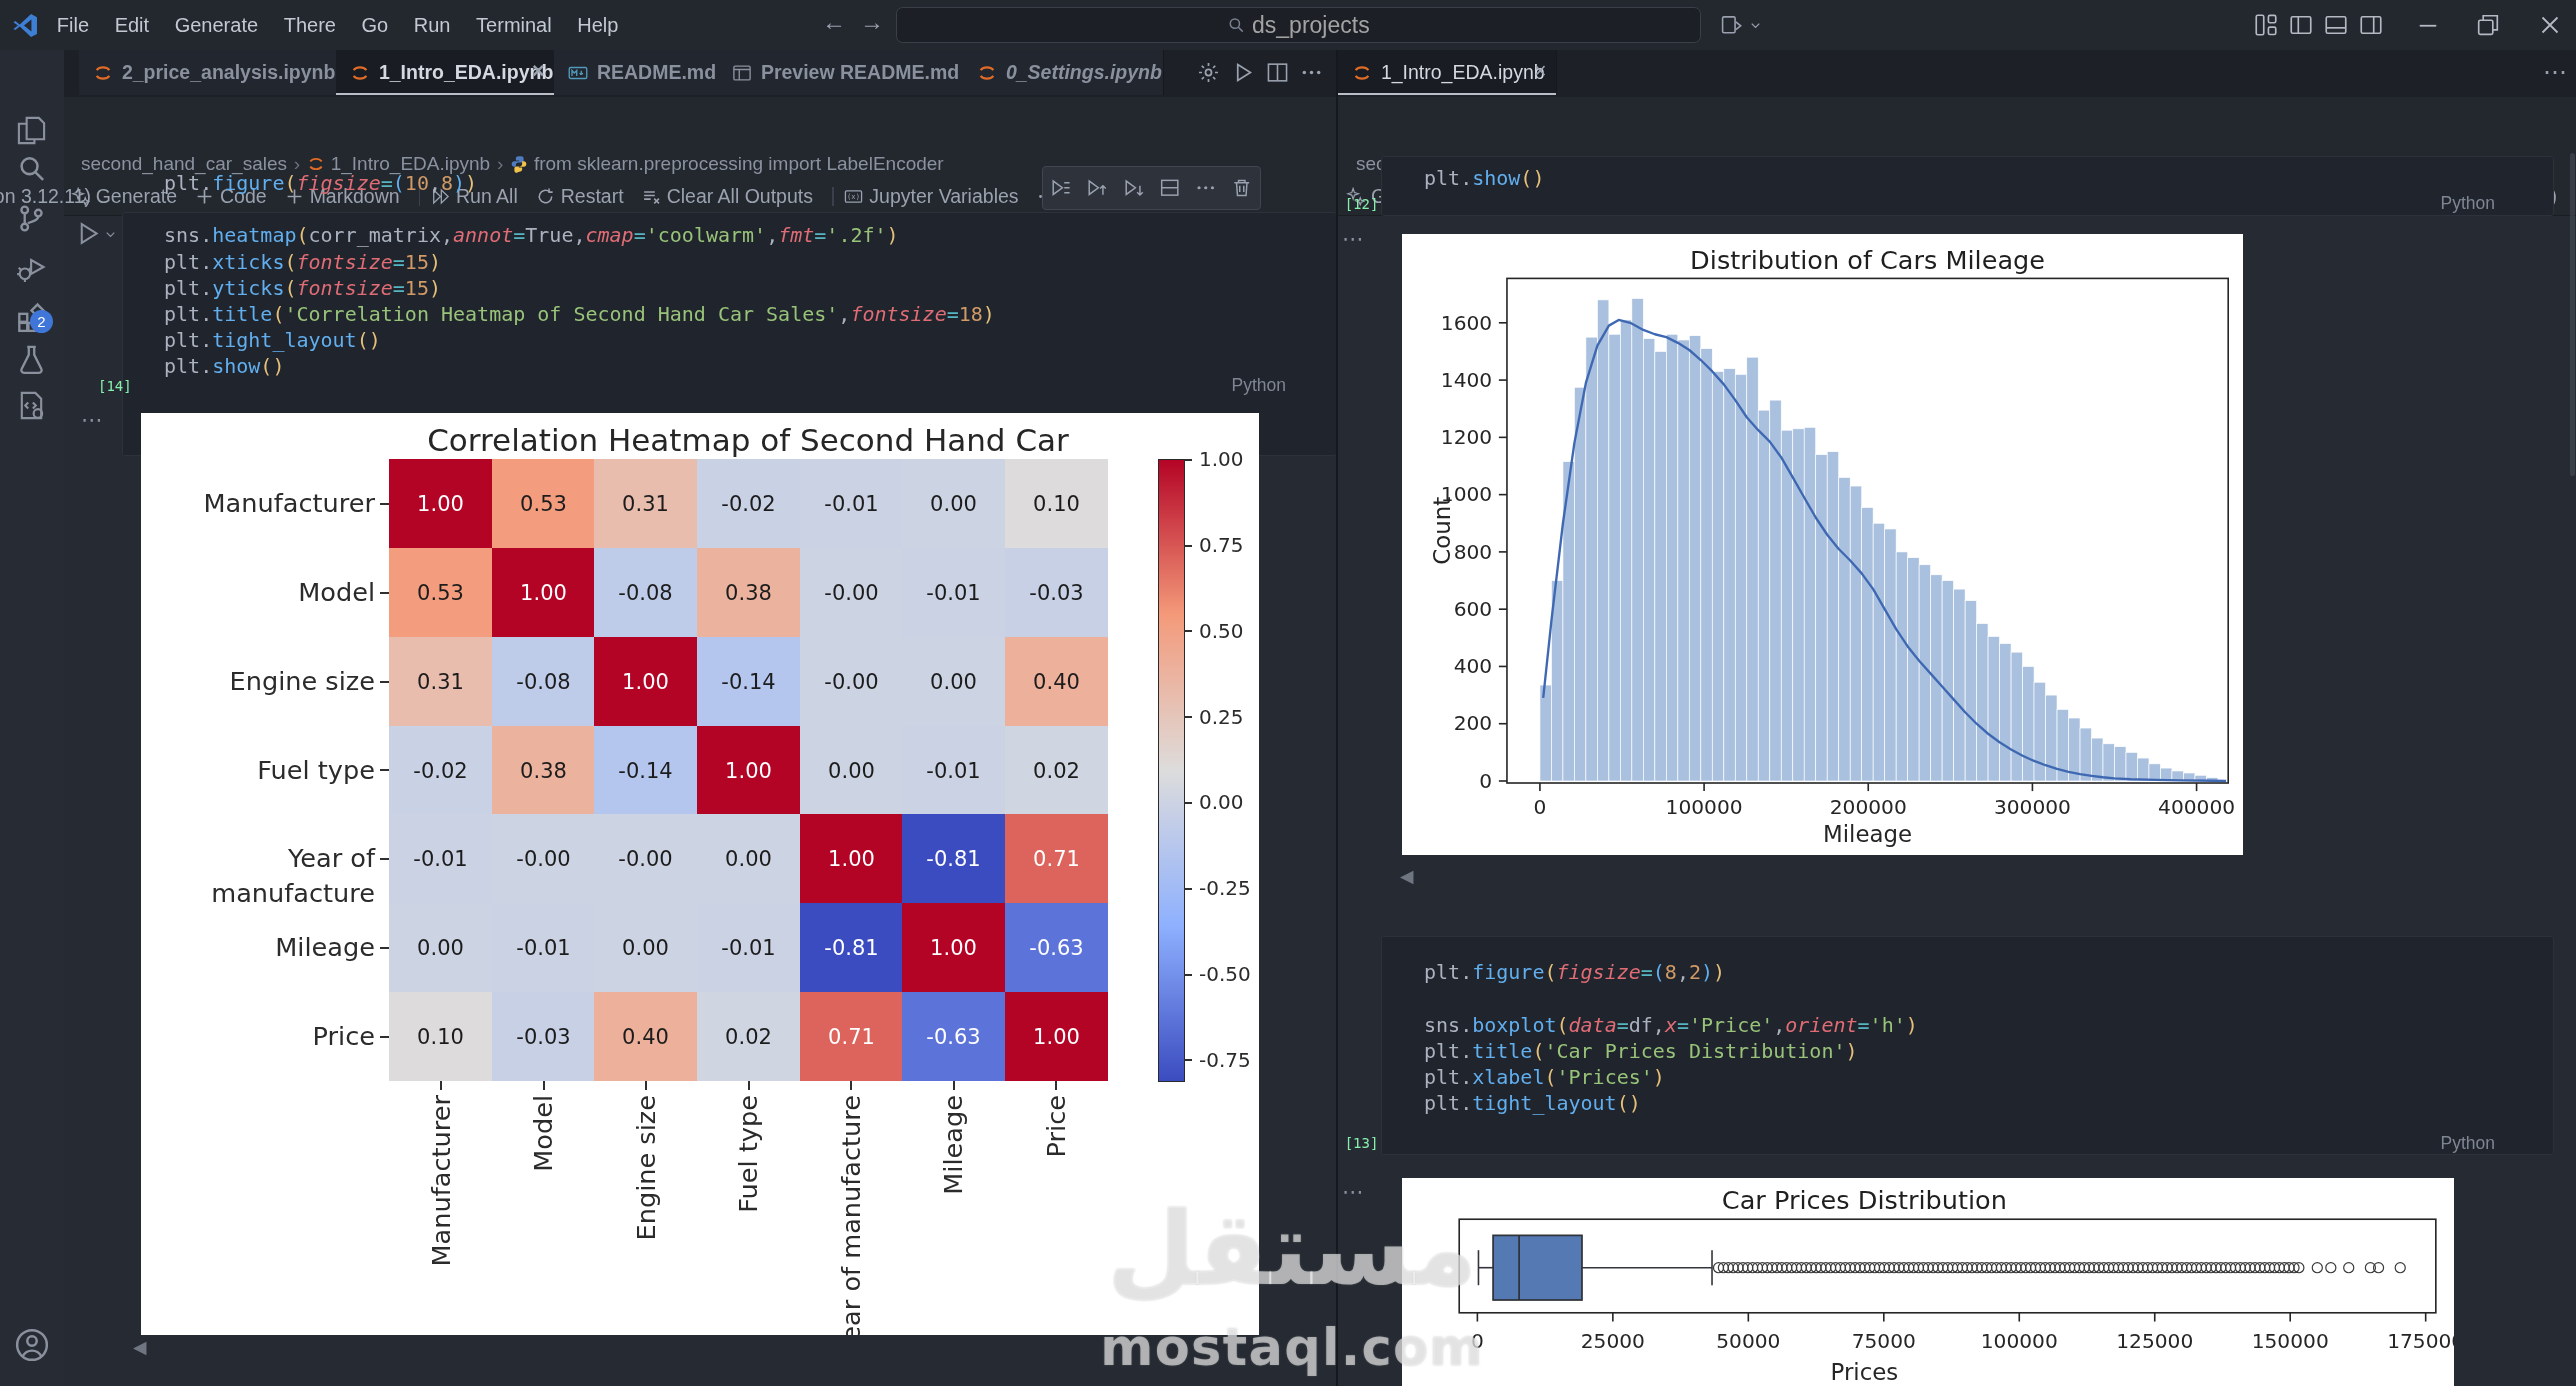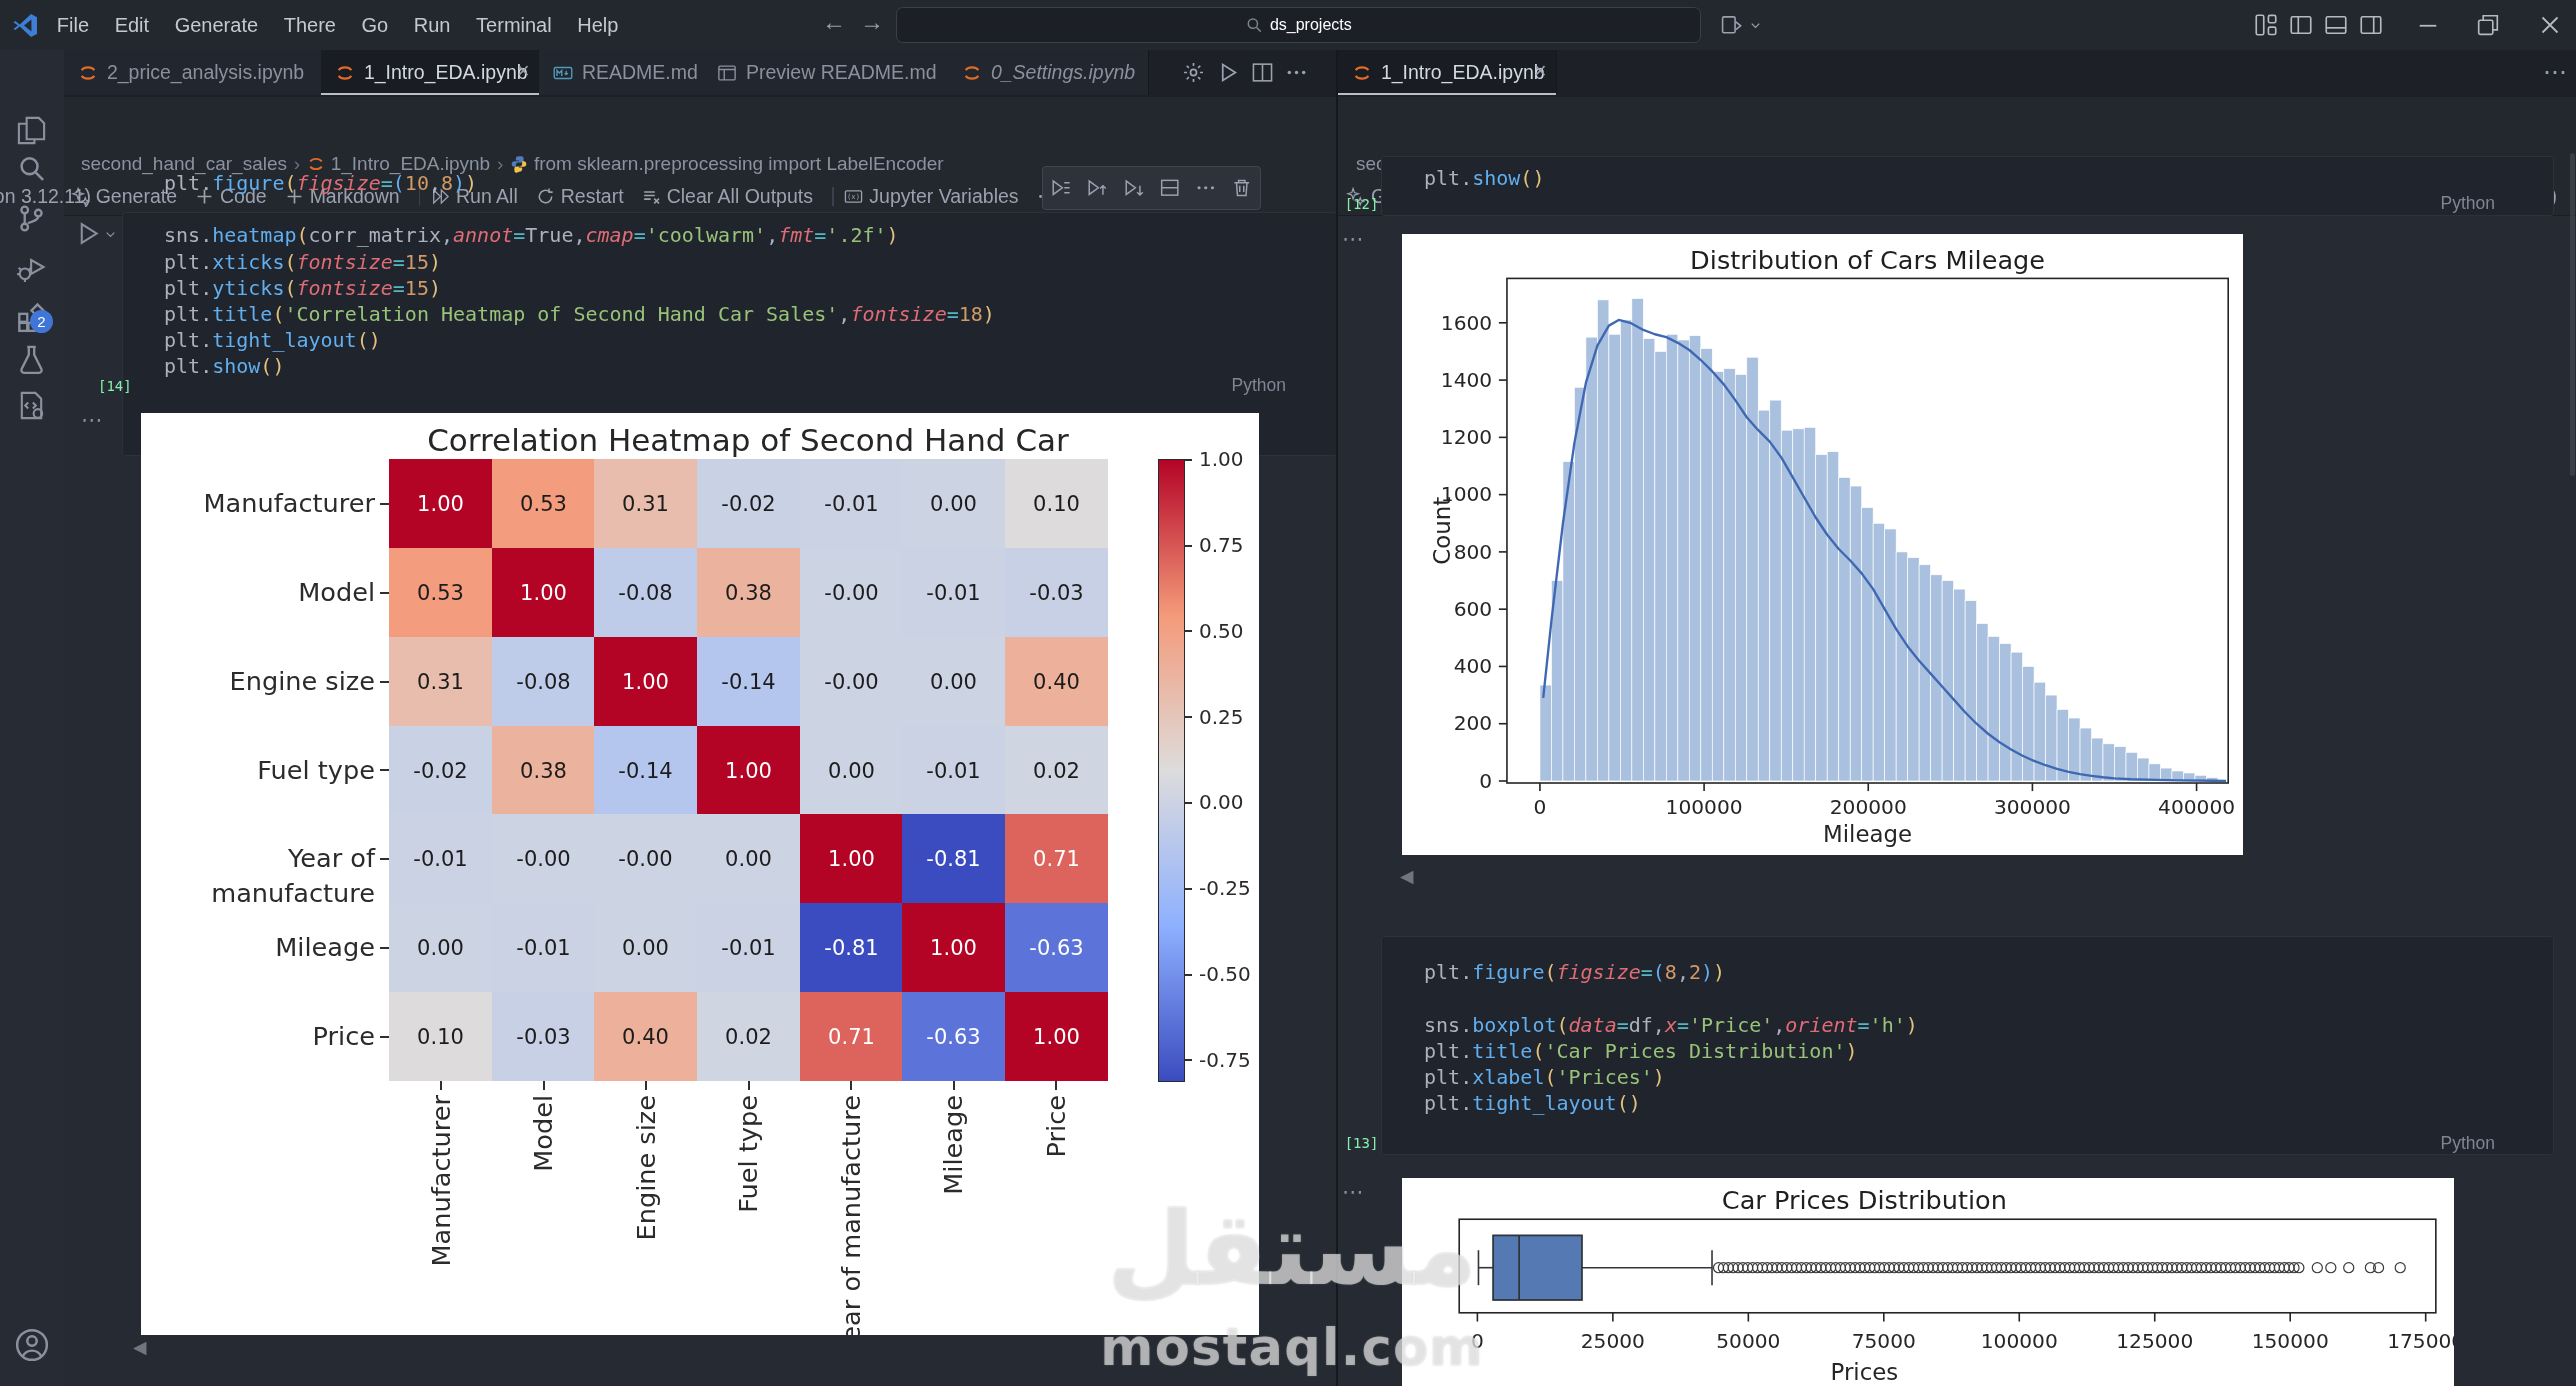--- a/index.html
+++ b/index.html
@@ -52,21 +52,21 @@
       </div>
       <div style="position: absolute; left: 822px; top: 8px; font-size: 24px; color: rgb(154, 162, 175);">←</div>
       <div style="position: absolute; left: 860px; top: 8px; font-size: 24px; color: rgb(154, 162, 175);">→</div>
       <div style="position: absolute; left: 896px; top: 7.4px; width: 803px; height: 34px; background: rgb(28, 32, 38); border: 0.7px solid rgb(58, 64, 74); border-radius: 6.7px; display: flex; align-items: center; justify-content: center; gap: 6.7px;">
         <span class="icon" style="width: 18px; height: 18px; color: rgb(123, 130, 144);">
           <svg viewBox="0 0 16 16" fill="none" stroke="currentColor" stroke-width="1.3">
             <circle cx="7" cy="6.8" r="4.1"></circle>
             <path d="M10.1 10 14 13.9"></path>
           </svg>
         </span>
-        <div style="font-size: 16px; color: #ffffff;">ds_projects</div>
+        <div style="font-size: 23px; color: #a3a3a3;">ds_projects</div>
       </div>
       <span class="icon" style="width: 23px; height: 23px; position: absolute; left: 1720px; top: 13.5px; color: rgb(154, 162, 175);">
         <svg viewBox="0 0 16 16" fill="none" stroke="currentColor" stroke-width="1.1">
           <rect x="1.8" y="2" width="8.7" height="11" rx="1"></rect>
           <path d="M11 5.5l3.4 2.7L11 10.9"></path>
         </svg>
       </span>
       <span class="icon" style="width: 15px; height: 15px; position: absolute; left: 1748px; top: 18px; color: rgb(154, 162, 175);">
         <svg viewBox="0 0 16 16" fill="none" stroke="currentColor" stroke-width="1.4">
           <path d="M4 6l4 4 4-4"></path>
@@ -167,21 +167,21 @@
         <svg viewBox="0 0 16 16" fill="none" stroke="currentColor" stroke-width="1.1">
           <circle cx="8" cy="8" r="6.6"></circle>
           <circle cx="8" cy="6.2" r="2.1"></circle>
           <path d="M3.9 12.9a4.7 4.7 0 0 1 8.2 0"></path>
         </svg>
       </span>
       <div style="position: absolute; top: 1225px; width: 5.4px; height: 162px; background: rgb(74, 80, 88); border-radius: 2.7px; left: 64px;"></div>
     </div>
   <div id="leftgroup" class="abs" style="left:64px;top:50px;width:1272px;height:1336px;">
       <div style="position: absolute; left: 0px; top: 0px; width: 1272px; height: 47px; background: rgb(29, 33, 39);"></div>
-      <div style="position: absolute; left: 0px; top: 0px; width: 1272px; height: 47px;">
+      <div style="position: absolute; left: 15px; top: 0px; width: 1272px; height: 47px; font-weight: bold;">
         <div class="tab" style="left: 0px; width: 257px;">
           <span class="icon" style="width: 20px; height: 20px; margin-left: 13.5px; color: rgb(154, 162, 175);">
             <svg viewBox="0 0 16 16" fill="none">
               <path d="M2.9 5.7A5.9 4.5 0 0 1 13.1 5.7" stroke="#df6b26" stroke-width="1.7"></path>
               <path d="M13.1 10.3A5.9 4.5 0 0 1 2.9 10.3" stroke="#df6b26" stroke-width="1.7"></path>
             </svg>
           </span>
           <span class="lbl" style="margin-left: 9.4px;">2_price_analysis.ipynb</span>
         </div>
         <div class="tab active" style="left: 257px; width: 218px;">

